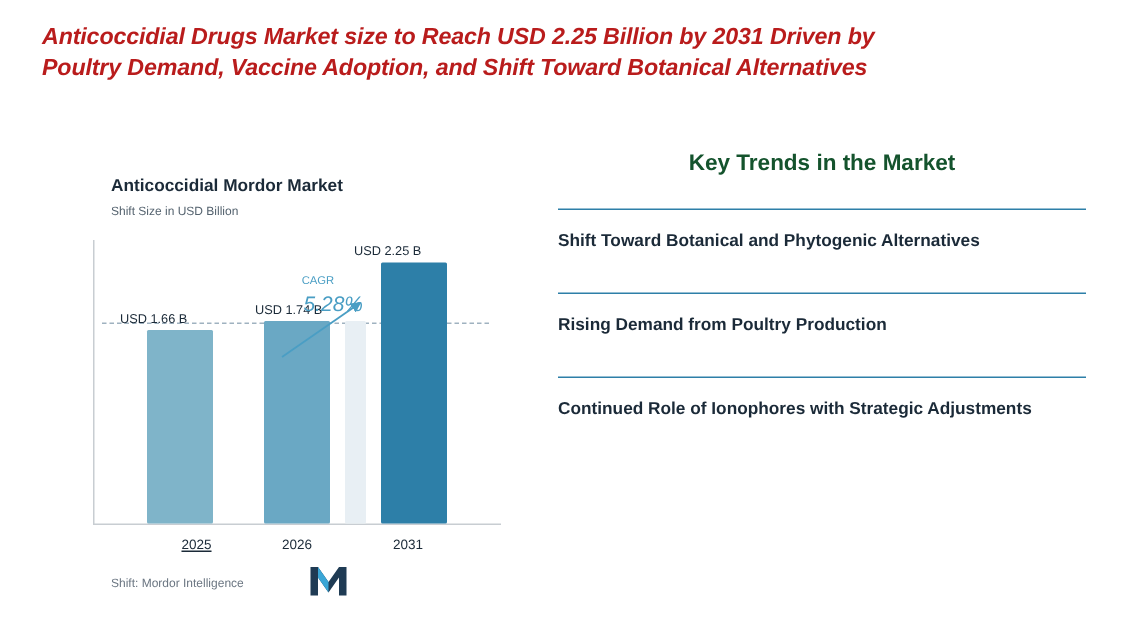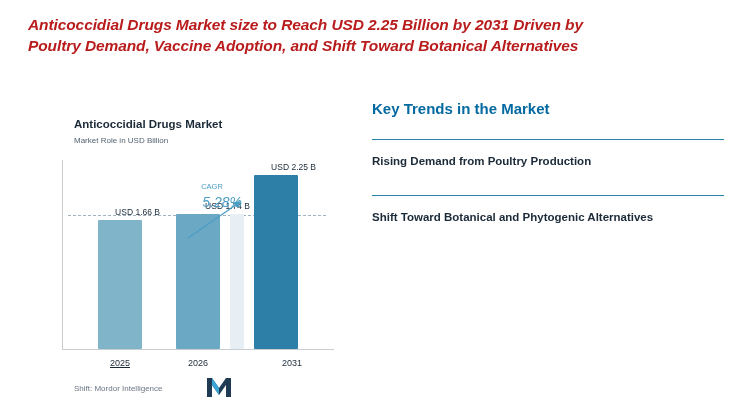--- a/index.html
+++ b/index.html
@@ -113,21 +113,21 @@
   }
   .bar {
     position: absolute;
     bottom: 1px;
     border-radius: 1px;
   }
   .bar-label {
     position: absolute;
     font-size: 8.5px;
     color: #1b2a38;
-    text-align: right;
+    text-align: left;
     white-space: nowrap;
   }
   .cat-label {
     position: absolute;
     font-size: 9px;
     color: #1b2a38;
     text-align: center;
     white-space: nowrap;
   }
   .cagr-val {
@@ -170,21 +170,22 @@
   
   .trends {
     position: absolute;
     left: 372px;
     top: 100px;
     width: 352px;
   }
   .trends-title {
     font-size: 15px;
     font-weight: bold;
-    color: #0369a1;
+    color: #14532d;
+    text-align: center;
     margin-bottom: 22px;
   }
   .trend-item {
     border-top: 1.4px solid #2d7fa8;
     padding-top: 13px;
     padding-bottom: 14px;
     min-height: 56px;
     box-sizing: border-box;
   }
   .trend-text {
@@ -196,22 +197,22 @@
 </style>
 </head>
 <body>
 
 <div class="header">
   <div class="headline">Anticoccidial Drugs Market size to Reach USD 2.25 Billion by 2031 Driven by Poultry Demand, Vaccine Adoption, and Shift Toward Botanical Alternatives</div>
 
 </div>
 
 <div class="chart-panel">
-  <div class="chart-title">Anticoccidial Drugs Market</div>
-  <div class="chart-subtitle">Market Role in USD Billion</div>
+  <div class="chart-title">Anticoccidial Mordor Market</div>
+  <div class="chart-subtitle">Shift Size in USD Billion</div>
 
   <div class="plot">
     <div class="axis-line"></div>
     <div class="axis-base"></div>
 
     <div class="dashed-line" id="refline" style="top: 55px;"></div>
 
     <div class="bar" style="left: 168px; width: 14px; height: 135px; background: rgb(232, 239, 244); z-index: 0;"></div>
       <div class="bar" id="bar0" style="left: 36px; width: 44px; height: 129px; background: rgb(127, 180, 201);"></div>
     <div class="bar" id="bar1" style="left: 114px; width: 44px; height: 135px; background: rgb(106, 168, 196);"></div>
@@ -227,33 +228,36 @@
     <svg class="arrow-svg" viewBox="0 0 272 190">
       <defs>
         <marker id="ah" markerWidth="7" markerHeight="7" refX="5" refY="3" orient="auto">
           <path d="M0,0 L6,3 L0,6 z" fill="#4a9ec4"></path>
         </marker>
       </defs>
       <line x1="126" y1="78" x2="178" y2="42" stroke="#4a9ec4" stroke-width="1.2" marker-end="url(#ah)"></line>
     </svg>
   </div>
 
-  <div class="cat-label" id="cat0" style="top: 250px; left: 52px; width: 80px; text-decoration: underline;">2025</div>
+  <div class="cat-label" id="cat0" style="top: 250px; left: 63px; width: 80px; text-decoration: underline;">2025</div>
   <div class="cat-label" id="cat1" style="top: 250px; left: 130px; width: 80px;">2026</div>
-  <div class="cat-label" id="cat2" style="top: 250px; left: 224px; width: 80px; text-align: center;">2031</div>
+  <div class="cat-label" id="cat2" style="top: 250px; left: 204px; width: 80px; text-align: center;">2031</div>
 
   <div class="source">Shift: Mordor Intelligence</div>
   <svg class="source-logo" viewBox="0 0 26 22">
     <polygon points="1,21 1,2 6,2 13,12 20,2 25,2 25,21 20,21 20,9 13,19 6,9 6,21" fill="#1f3b54"></polygon>
     <polygon points="6,2 13,12 13,19 6,9" fill="#3aa6d6"></polygon>
   </svg>
 </div>
 
 <div class="trends">
   <div class="trends-title">Key Trends in the Market</div>
 
   <div class="trend-item">
+    <div class="trend-text">Shift Toward Botanical and Phytogenic Alternatives</div>
+  </div>
+  <div class="trend-item">
     <div class="trend-text">Rising Demand from Poultry Production</div>
   </div>
   <div class="trend-item">
-    <div class="trend-text">Shift Toward Botanical and Phytogenic Alternatives</div>
+    <div class="trend-text">Continued Role of Ionophores with Strategic Adjustments</div>
   </div>
 </div>
 
 </body></html>

